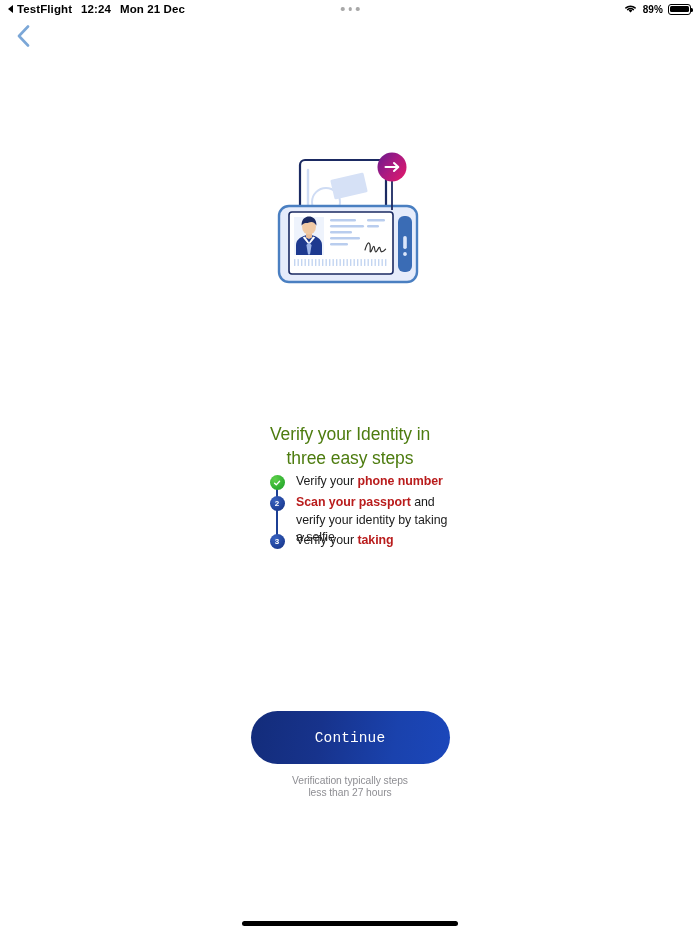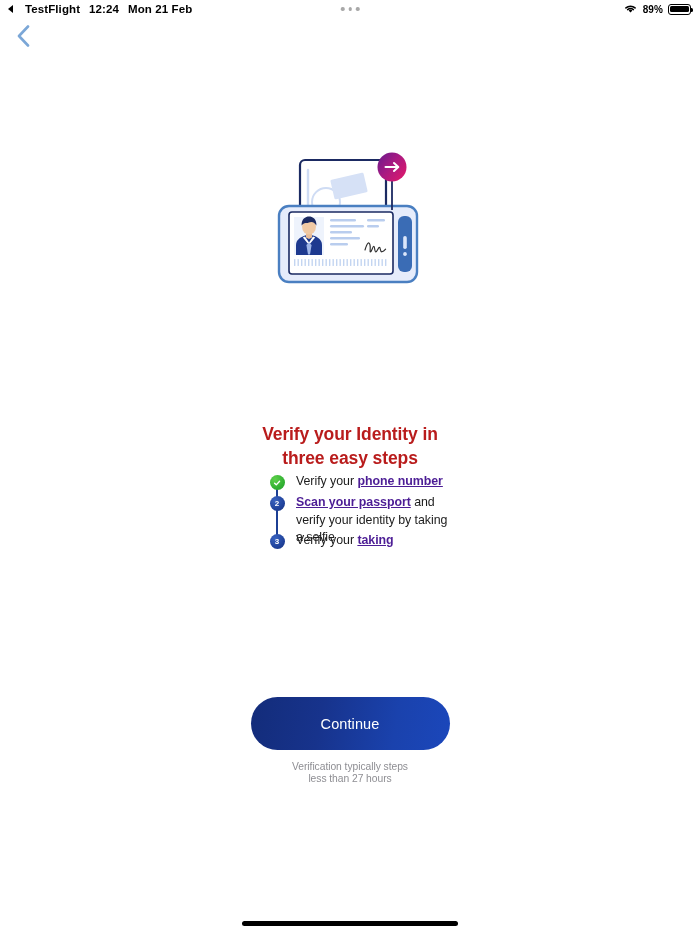--- a/index.html
+++ b/index.html
@@ -45,21 +45,21 @@
   .sb-back-tri {
     display: inline-block;
     width: 0; height: 0;
     border-top: 4.5px solid transparent;
     border-bottom: 4.5px solid transparent;
     border-right: 5px solid #000;
     margin-right: -5px;
     position: relative;
     top: 0px;
   }
-  .sb-appname { margin-left: 8px; }
+  .sb-appname { }
 
   .status-center {
     position: absolute;
     left: 50%;
     transform: translateX(-50%);
     display: flex;
     gap: 4px;
     align-items: center;
   }
   .sb-dot {
@@ -121,22 +121,22 @@
     justify-content: center;
   }
 
   
   .headline {
     position: absolute;
     left: 0; right: 0;
     top: 422px;
     text-align: center;
     font-size: 17.5px;
-    font-weight: bold;
-    color: #b91c1c;
+    font-weight: normal;
+    color: #4d7c0f;
     line-height: 1.38;
     letter-spacing: -0.1px;
   }
 
   
   .steps {
     position: absolute;
     left: 268px;
     top: 473px;
     width: 180px;
@@ -188,45 +188,46 @@
     width: 8px; height: 8px;
   }
   .step-text {
     flex: 1;
     padding-left: 10px;
     font-size: 12.4px;
     line-height: 17.5px;
     color: #1c1c1c;
     letter-spacing: -0.05px;
   }
-  .step-text b { font-weight: bold; color: #4c1d95; text-decoration: underline; }
+  .step-text b { font-weight: bold; color: #b91c1c; }
 
   
   .cta-wrap {
     position: absolute;
     left: 0; right: 0;
     top: 697px;
     display: flex;
     flex-direction: column;
     align-items: center;
   }
   .cta-button {
     width: 199px;
     height: 53px;
     border-radius: 27px;
     border: none;
     background: linear-gradient(100deg, #132c7a 0%, #17338c 35%, #1a42ad 72%, #1b47bb 100%);
     color: #ffffff;
-    font-family: Liberation Sans, sans-serif;
+    font-family: Liberation Mono, monospace;
     font-size: 14.5px;
     letter-spacing: 0.1px;
     cursor: pointer;
     display: flex;
     align-items: center;
     justify-content: center;
+    margin-top: 14px;
   }
   .cta-caption {
     margin-top: 11px;
     text-align: center;
     font-size: 10.3px;
     line-height: 11.5px;
     color: #8e8e93;
     letter-spacing: -0.05px;
   }
 
@@ -246,21 +247,21 @@
 <body>
 
 <div id="screen">
 
   <div class="status-bar">
 
     <div class="status-left">
       <span class="sb-back-tri"></span>
       <span class="sb-appname">TestFlight</span>
       <span>12:24</span>
-      <span>Mon 21 Feb</span>
+      <span>Mon 21 Dec</span>
     </div>
 
     <div class="status-center">
       <span class="sb-dot"></span>
       <span class="sb-dot"></span>
       <span class="sb-dot"></span>
     </div>
 
     <div class="status-right">
       <span>

